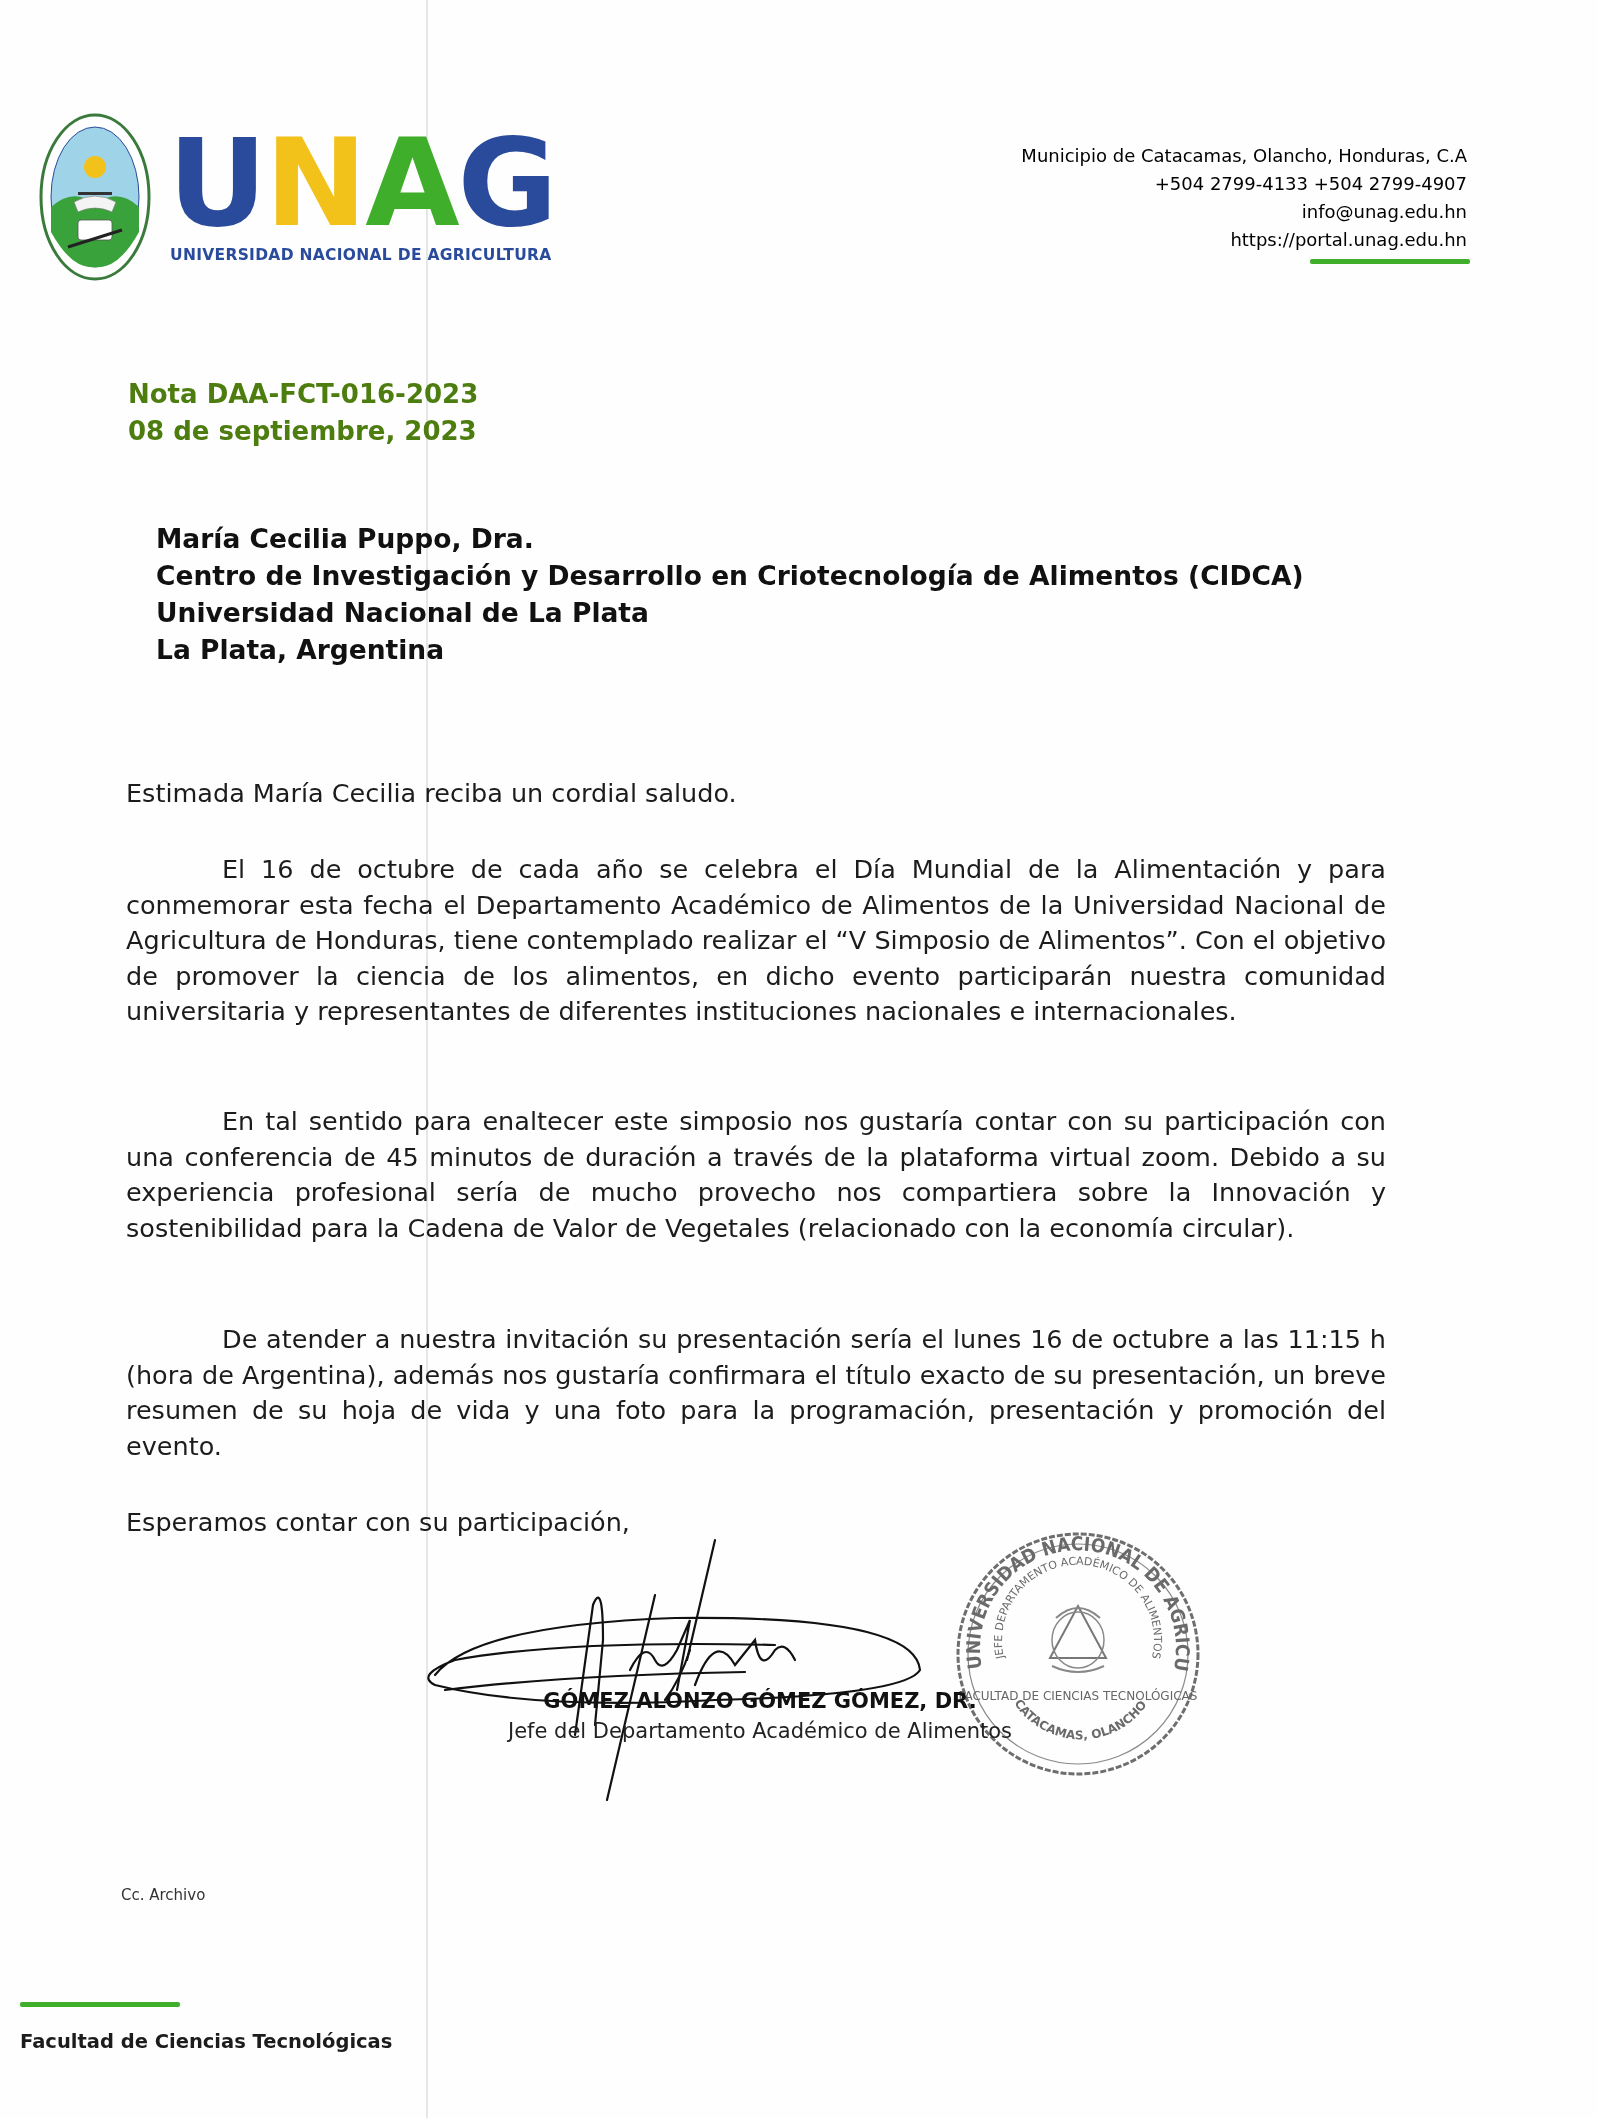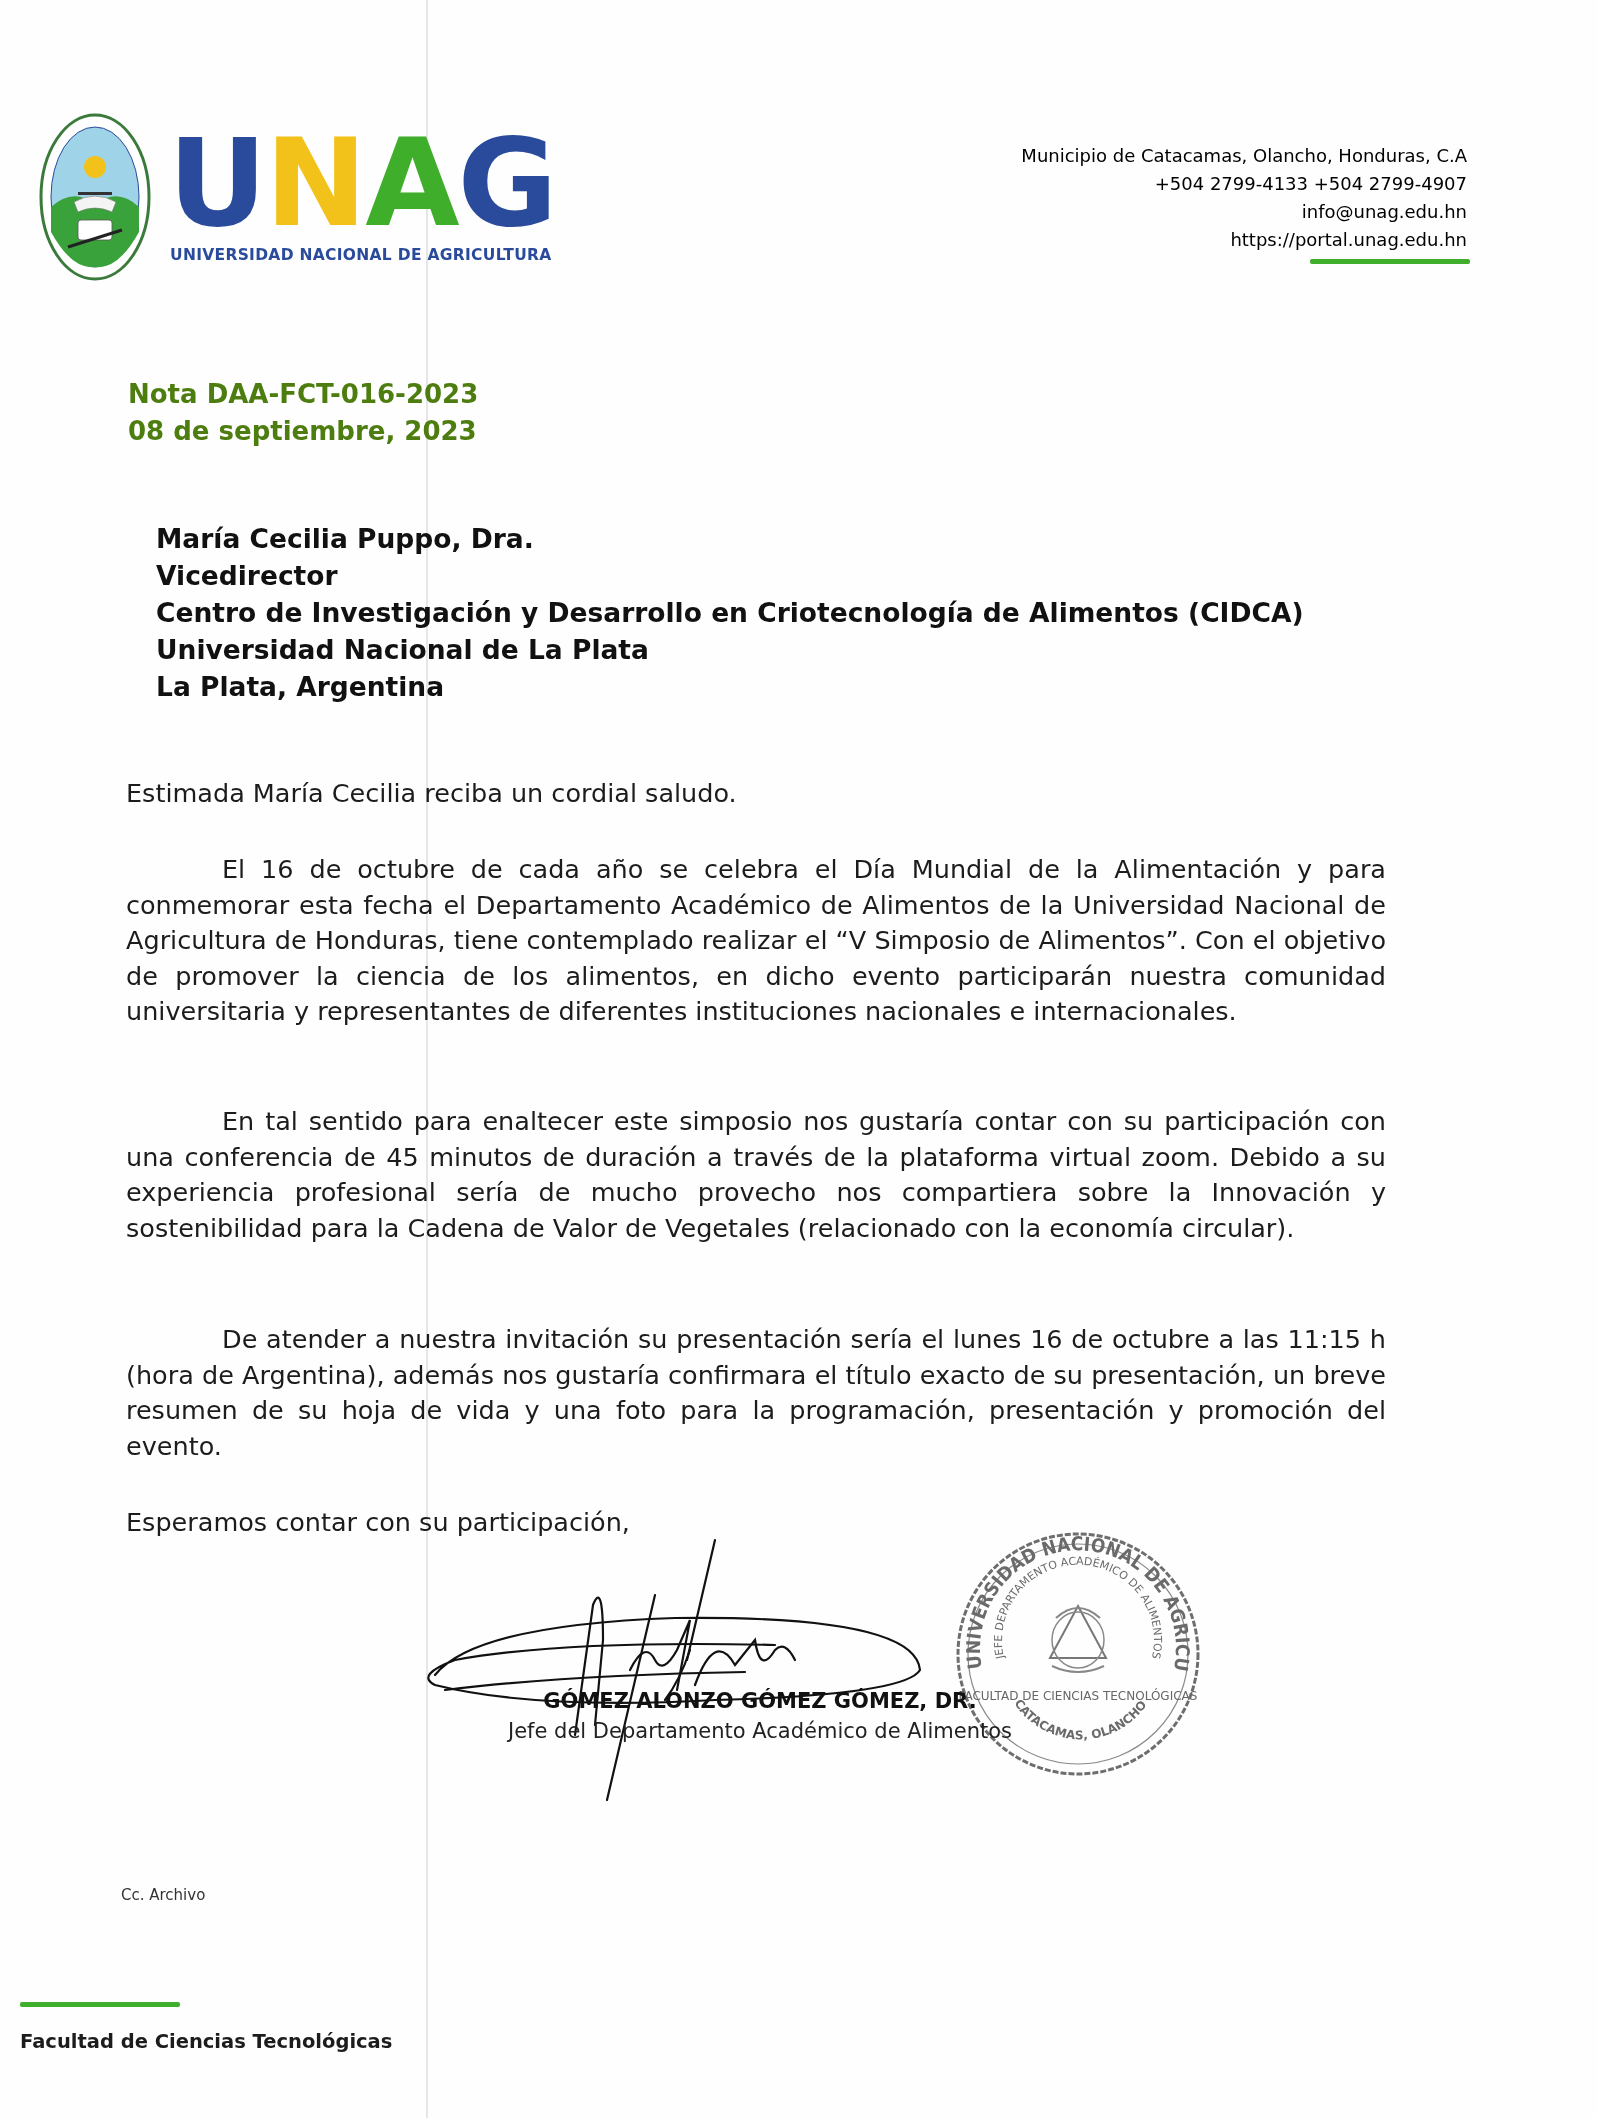--- a/index.html
+++ b/index.html
@@ -79,21 +79,20 @@
 </div>
 <div class="abs green-bar-top"></div>
 
 <div class="abs ref">
   <div>Nota DAA-FCT-016-2023</div>
   <div>08 de septiembre, 2023</div>
 </div>
 
 <div class="abs recipient">
   <div>María Cecilia Puppo, Dra.</div>
-  <div>Vicedirector</div>
   <div>Centro de Investigación y Desarrollo en Criotecnología de Alimentos (CIDCA)</div>
   <div>Universidad Nacional de La Plata</div>
   <div>La Plata, Argentina</div>
 </div>
 
 <div class="abs body-text greet">Estimada María Cecilia reciba un cordial saludo.</div>
 <div class="abs body-text p1"><span class="indent"></span><span>El 16 de octubre de cada año se celebra el Día Mundial de la Alimentación y para conmemorar esta fecha el Departamento Académico de Alimentos de la Universidad Nacional de Agricultura de Honduras, tiene contemplado realizar el “V Simposio de Alimentos”. Con el objetivo de promover la ciencia de los alimentos, en dicho evento participarán nuestra comunidad universitaria y representantes de diferentes instituciones nacionales e internacionales.</span></div>
 <div class="abs body-text p2"><span class="indent"></span><span>En tal sentido para enaltecer este simposio nos gustaría contar con su participación con una conferencia de 45 minutos de duración a través de la plataforma virtual zoom. Debido a su experiencia profesional sería de mucho provecho nos compartiera sobre la Innovación y sostenibilidad para la Cadena de Valor de Vegetales (relacionado con la economía circular).</span></div>
 <div class="abs body-text p3"><span class="indent"></span><span>De atender a nuestra invitación su presentación sería el lunes 16 de octubre a las 11:15 h (hora de Argentina), además nos gustaría confirmara el título exacto de su presentación, un breve resumen de su hoja de vida y una foto para la programación, presentación y promoción del evento.</span></div>
 <div class="abs body-text closing">Esperamos contar con su participación,</div>

